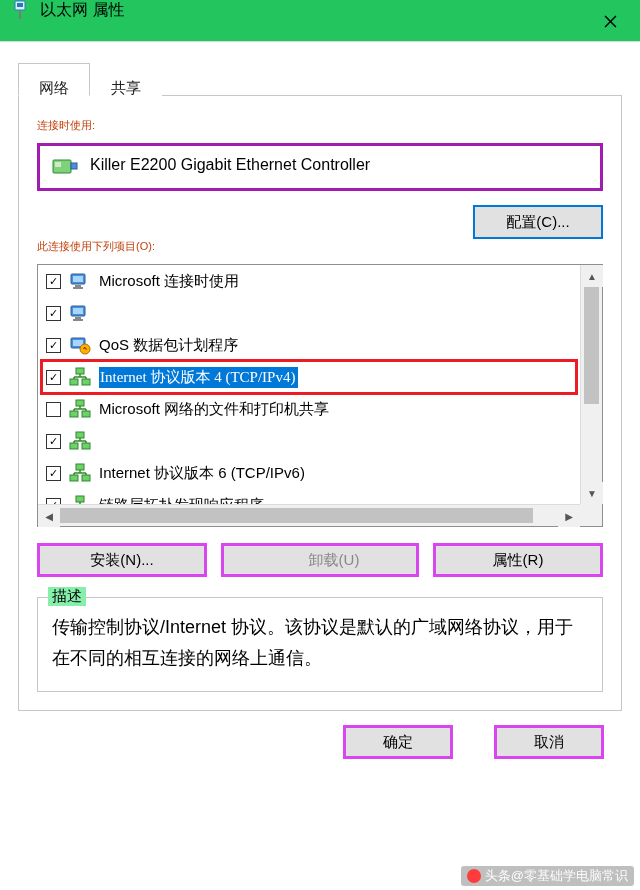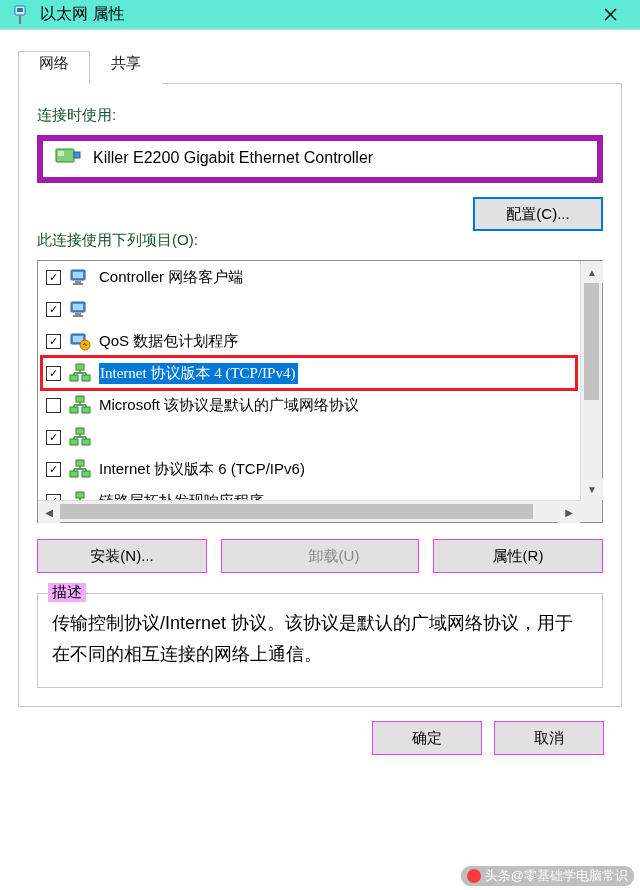--- a/index.html
+++ b/index.html
@@ -9,26 +9,25 @@
     font-size: 15px;
     background: #fff;
     width: 640px;
     height: 890px;
     overflow: hidden;
     color: #000;
   }
 
   
   .titlebar {
-    height: 30px;
+    height: 42px;
     border-bottom: 1px solid #d8d8d8;
     display: flex;
-    align-items: center;
     padding: 0 8px 0 10px;
-    background: #5eead4;
+    background: #22c55e;
   }
   .titlebar .icon {
     width: 20px; height: 20px;
     margin-right: 10px;
     display: flex; align-items: center; justify-content: center;
   }
   .titlebar .title { font-size: 16px; color: #000; }
   .titlebar .spacer { flex: 1; }
   .titlebar .closebtn {
     width: 44px; height: 42px;
@@ -43,59 +42,59 @@
   }
 
   
   .tabstrip {
     display: flex;
     border-bottom: 1px solid #c7c7c7;
     position: relative;
     height: 34px;
   }
   .tab {
-    padding: 2px 20px;
+    padding: 15px 20px;
     font-size: 15px;
     background: #fff;
     border: 1px solid transparent;
     position: relative;
     top: 1px;
     color: #222;
   }
   .tab.active {
     border: 1px solid #c7c7c7;
     border-bottom: 1px solid #fff;
     background: #fff;
   }
   .tabpage {
     border: 1px solid #c7c7c7;
     border-top: none;
     padding: 22px 18px 18px 18px;
   }
 
-  .label { font-size: 15px; color: #14532d; margin-bottom: 10px; }
+  .label { font-size: 11px; color: #c2410c; margin-bottom: 10px; }
 
   
   .adapter-box {
-    border: 6px solid #a21caf;
+    border: 3px solid #a21caf;
     padding: 10px 12px;
     display: flex;
-    align-items: flex-end;
+    align-items: flex-start;
     gap: 12px;
     height: 48px;
   }
   .adapter-box .adicon svg { display: block; }
   .adapter-box .adname { font-size: 16px; color: #000; }
 
   .right-row { display: flex; justify-content: flex-end; margin-top: 14px; }
   .btn {
     min-width: 130px;
     height: 34px;
     background: #e1e1e1;
-    border: 1px solid #d946ef;
+    border: 3px solid #d946ef;
     font-size: 15px;
     font-family: inherit;
     display: inline-flex;
     align-items: center;
     justify-content: center;
     padding: 0 16px;
   }
   .btn.default { border: 2px solid #0078d7; }
   .btn:disabled { color: #888; padding-left: 44px; }
 
@@ -181,44 +180,44 @@
   
   .group {
     margin-top: 20px;
     border: 1px solid #c7c7c7;
     padding: 14px 14px 18px 14px;
     position: relative;
   }
   .group .legend {
     position: absolute;
     top: -11px; left: 10px;
-    background: #f0abfc;
+    background: #86efac;
     padding: 0 4px;
     font-size: 15px;
   }
   .desc-text { font-size: 18px; line-height: 1.7; color:#000; }
 
   
   .dialog-btns {
     display: flex;
     justify-content: flex-end;
     gap: 12px;
     padding: 14px 18px 0 0;
   }
-  .dialog-btns .btn { min-width: 110px; }
+  .dialog-btns .btn { min-width: 110px; margin-left: 29px; }
 
   
   .watermark {
     position: absolute;
     right: 6px; bottom: 4px;
     font-size: 13px;
     color: rgba(255,255,255,0.95);
     background: rgba(0,0,0,0.25);
     padding: 1px 6px;
-    border-radius: 9px;
+    border-radius: 3px;
     display:flex; align-items:center; gap:4px;
   }
   .watermark .wm-ico{
     width:14px;height:14px;border-radius:50%;background:#ff3b3b;display:inline-block;
   }
 </style>
 </head>
 <body>
 
 <div class="titlebar">
@@ -272,21 +271,21 @@
           <div class="list-item">
             <span class="cb">✓</span>
             <span class="iticon">
               <svg width="22" height="20" viewBox="0 0 22 20">
                 <rect x="2" y="3" width="14" height="10" rx="1" fill="#4a90d9" stroke="#2a5f99"></rect>
                 <rect x="4" y="5" width="10" height="6" fill="#a8d4ff"></rect>
                 <rect x="6" y="14" width="6" height="2" fill="#888"></rect>
                 <rect x="4" y="16" width="10" height="2" fill="#888"></rect>
               </svg>
             </span>
-            <span class="item-label">Controller 网络客户端</span>
+            <span class="item-label">Microsoft 连接时使用</span>
           </div>
           <div class="list-item">
             <span class="cb">✓</span>
             <span class="iticon">
               <svg width="22" height="20" viewBox="0 0 22 20">
                 <rect x="2" y="3" width="14" height="10" rx="1" fill="#4a90d9" stroke="#2a5f99"></rect>
                 <rect x="4" y="5" width="10" height="6" fill="#a8d4ff"></rect>
                 <rect x="6" y="14" width="6" height="2" fill="#888"></rect>
                 <rect x="4" y="16" width="10" height="2" fill="#888"></rect>
               </svg>
@@ -325,21 +324,21 @@
               <svg width="22" height="20" viewBox="0 0 22 20">
                 <rect x="7" y="1" width="8" height="6" fill="#6fcf6a" stroke="#2f8a2a"></rect>
                 <rect x="1" y="12" width="8" height="6" fill="#6fcf6a" stroke="#2f8a2a"></rect>
                 <rect x="13" y="12" width="8" height="6" fill="#6fcf6a" stroke="#2f8a2a"></rect>
                 <line x1="11" y1="7" x2="11" y2="10" stroke="#2f8a2a" stroke-width="1.5"></line>
                 <line x1="5" y1="12" x2="5" y2="10" stroke="#2f8a2a" stroke-width="1.5"></line>
                 <line x1="17" y1="12" x2="17" y2="10" stroke="#2f8a2a" stroke-width="1.5"></line>
                 <line x1="5" y1="10" x2="17" y2="10" stroke="#2f8a2a" stroke-width="1.5"></line>
               </svg>
             </span>
-            <span class="item-label">Microsoft 该协议是默认的广域网络协议</span>
+            <span class="item-label">Microsoft 网络的文件和打印机共享</span>
           </div>
           <div class="list-item">
             <span class="cb">✓</span>
             <span class="iticon">
               <svg width="22" height="20" viewBox="0 0 22 20">
                 <rect x="7" y="1" width="8" height="6" fill="#6fcf6a" stroke="#2f8a2a"></rect>
                 <rect x="1" y="12" width="8" height="6" fill="#6fcf6a" stroke="#2f8a2a"></rect>
                 <rect x="13" y="12" width="8" height="6" fill="#6fcf6a" stroke="#2f8a2a"></rect>
                 <line x1="11" y1="7" x2="11" y2="10" stroke="#2f8a2a" stroke-width="1.5"></line>
                 <line x1="5" y1="12" x2="5" y2="10" stroke="#2f8a2a" stroke-width="1.5"></line>

